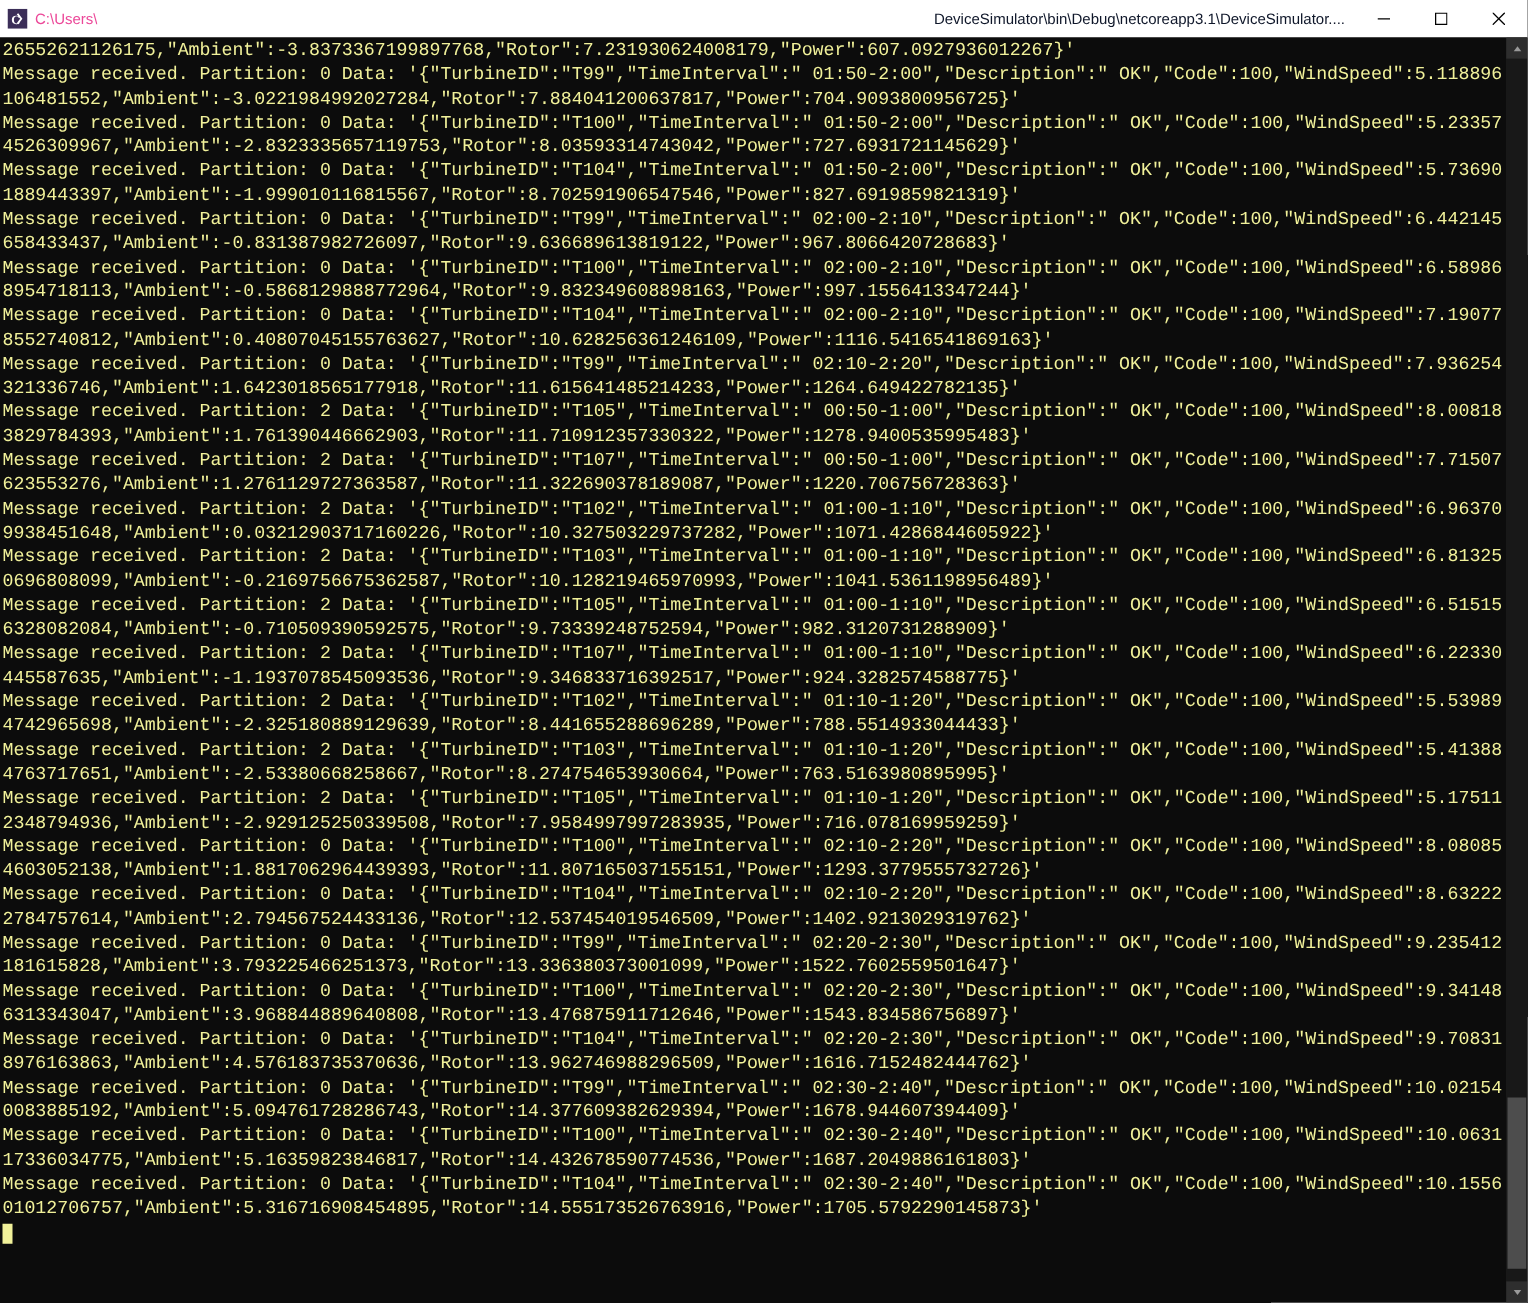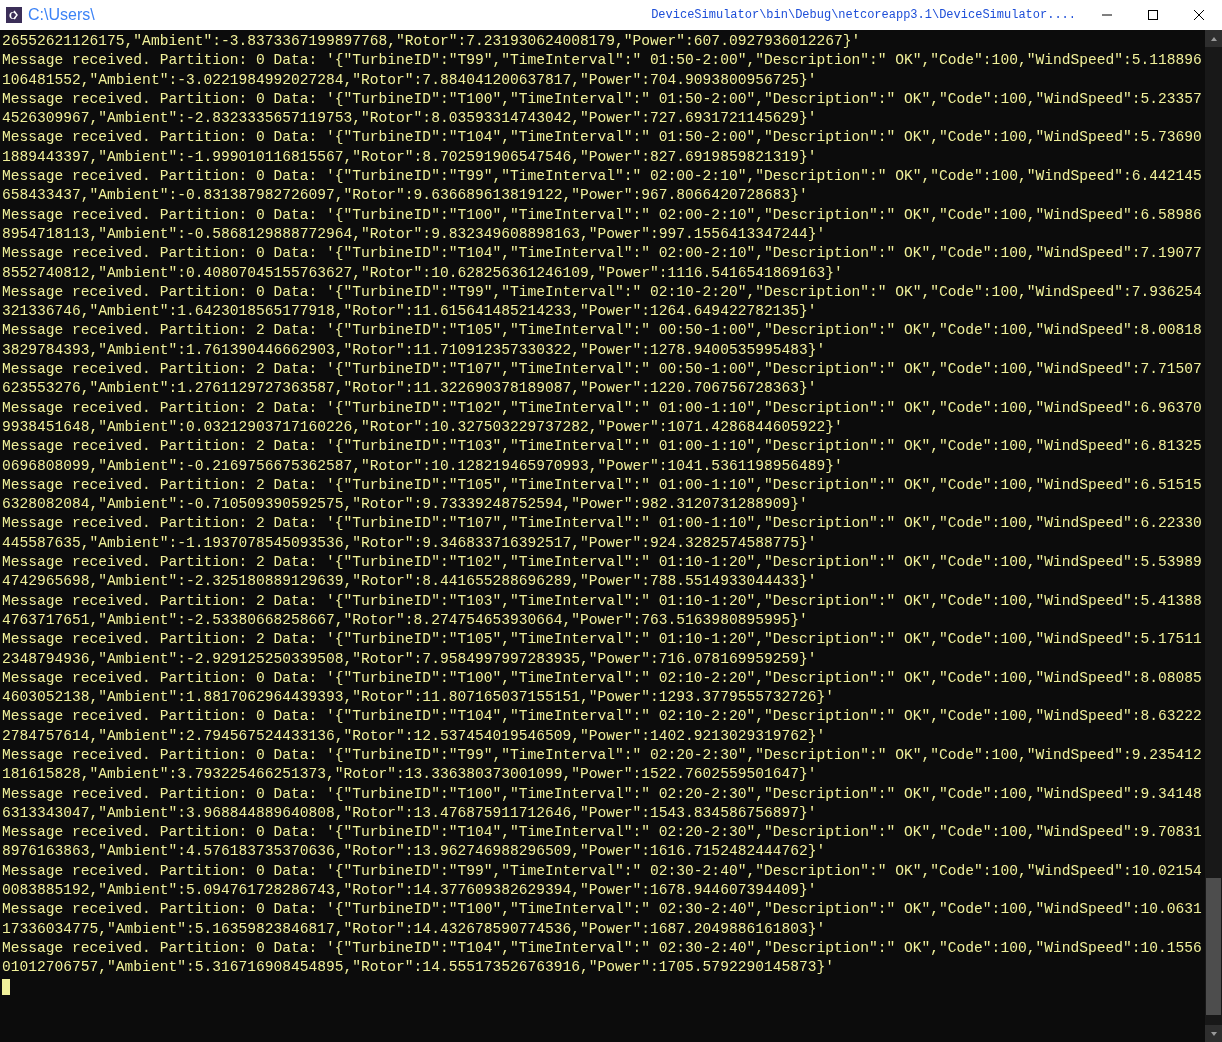--- a/index.html
+++ b/index.html
@@ -23,44 +23,43 @@
     .titlebar .app-icon {
       width: 16px;
       height: 16px;
       margin: 0 6px;
       display: inline-flex;
       align-items: center;
       justify-content: center;
     }
     .titlebar .app-icon svg { display: block; }
     .titlebar .title-text {
-      font-size: 16px;
-      color: #3b82f6;
+      font-size: 12px;
+      color: #ec4899;
       white-space: nowrap;
       overflow: hidden;
       text-overflow: ellipsis;
       flex: 0 0 auto;
     }
     .titlebar .title-mid {
       flex: 1;
       font-size: 12px;
       color: #555;
       white-space: nowrap;
       overflow: hidden;
       text-overflow: clip;
       filter: blur(2px);
       opacity: 0.6;
       margin: 0 4px;
     }
     .titlebar .title-suffix {
       font-size: 12px;
-      color: #1d4ed8;
+      color: #0f172a;
       white-space: nowrap;
       margin-right: 8px;
-      font-family: Liberation Mono, monospace;
     }
     .win-controls {
       display: flex;
       height: 100%;
     }
     .win-btn {
       width: 46px;
       height: 100%;
       display: flex;
       align-items: center;

